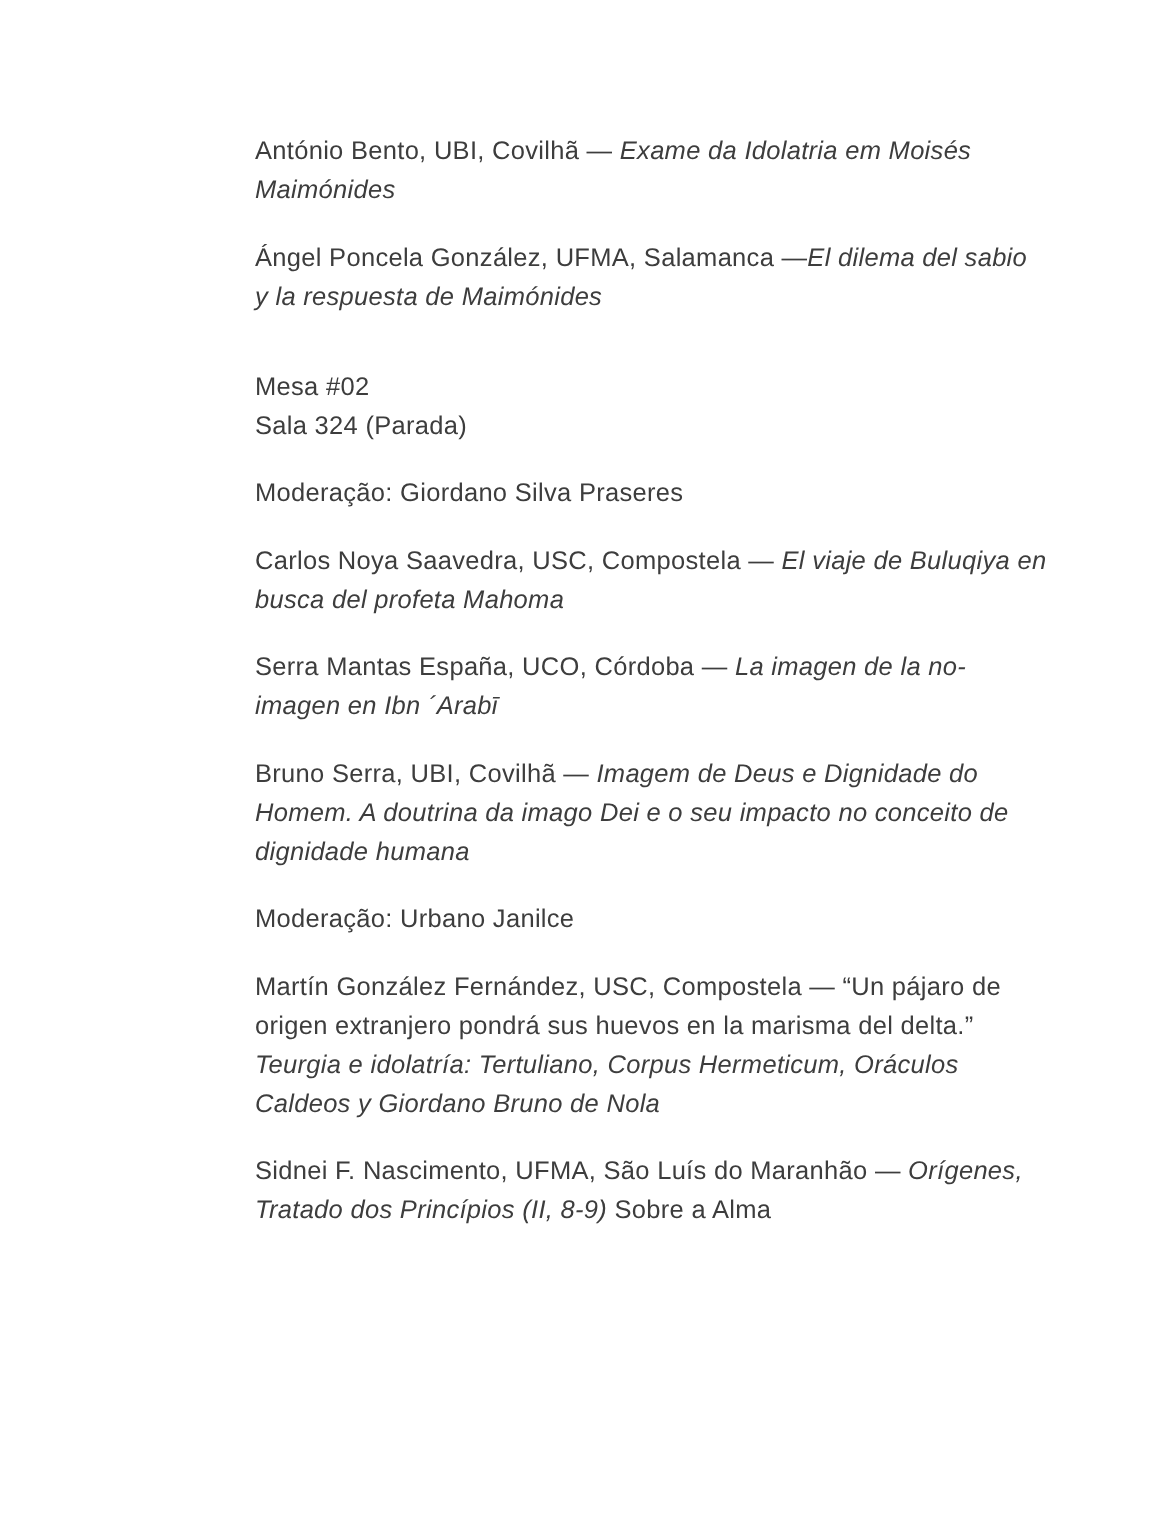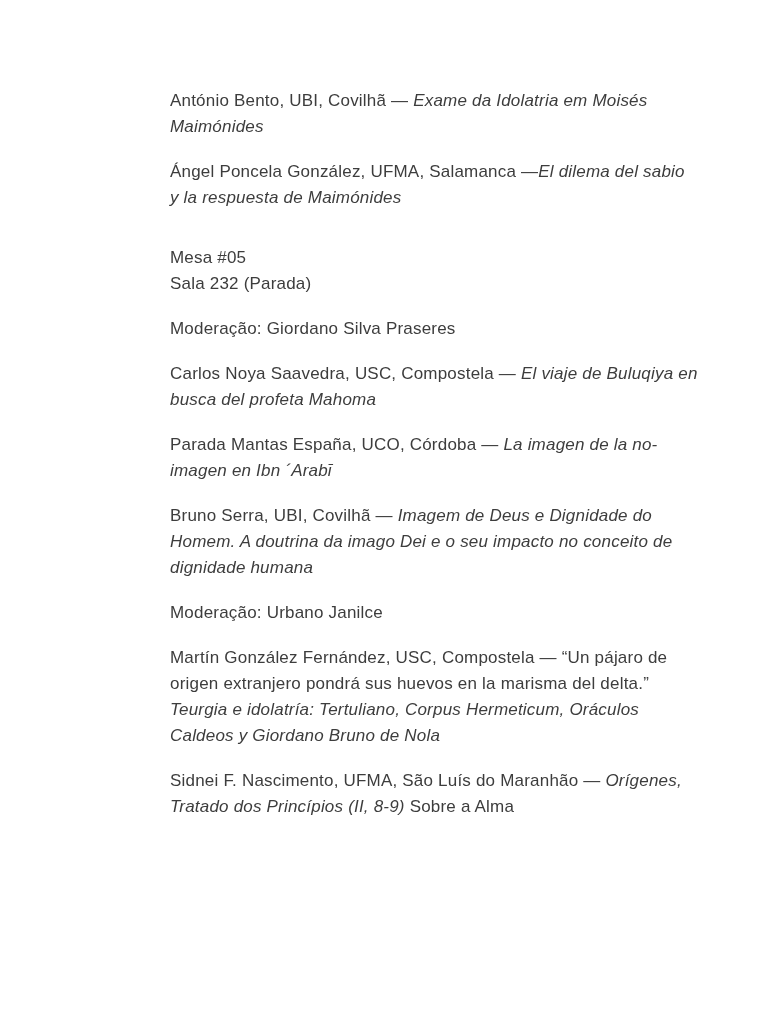--- a/index.html
+++ b/index.html
@@ -44,29 +44,29 @@
 <body>
 
 <div class="page">
   <div class="content">
 
     <p class="entry"><span>António Bento, UBI, Covilhã — </span><em>Exame da Idolatria em Moisés Maimónides</em><span></span></p>
 
     <p class="entry"><span>Ángel Poncela González, UFMA, Salamanca —</span><em>El dilema del sabio y la respuesta de Maimónides</em><span></span></p>
 
     <p class="entry session-block">
-        <span class="session-line">Mesa #05</span>
-        <span class="session-line">Sala 232 (Parada)</span>
+        <span class="session-line">Mesa #02</span>
+        <span class="session-line">Sala 324 (Parada)</span>
       </p>
 
     <p class="entry"><span>Moderação: Giordano Silva Praseres</span></p>
 
     <p class="entry"><span>Carlos Noya Saavedra, USC, Compostela — </span><em>El viaje de Buluqiya en busca del profeta Mahoma</em><span></span></p>
 
-    <p class="entry"><span>Parada Mantas España, UCO, Córdoba — </span><em>La imagen de la no-imagen en Ibn ´Arabī</em><span></span></p>
+    <p class="entry"><span>Serra Mantas España, UCO, Córdoba — </span><em>La imagen de la no-imagen en Ibn ´Arabī</em><span></span></p>
 
     <p class="entry"><span>Bruno Serra, UBI, Covilhã — </span><em>Imagem de Deus e Dignidade do Homem. A doutrina da imago Dei e o seu impacto no conceito de dignidade humana</em><span></span></p>
 
 
     <p class="entry"><span>Moderação: Urbano Janilce</span></p>
 
     <p class="entry"><span>Martín González Fernández, USC, Compostela — “Un pájaro de origen extranjero pondrá sus huevos en la marisma del delta.” </span><em>Teurgia e idolatría: Tertuliano, Corpus Hermeticum, Oráculos Caldeos y Giordano Bruno de Nola</em><span></span></p>
 
     <p class="entry"><span>Sidnei F. Nascimento, UFMA, São Luís do Maranhão — </span><em>Orígenes, Tratado dos Princípios (II, 8-9)</em><span> Sobre a Alma</span></p>
 

